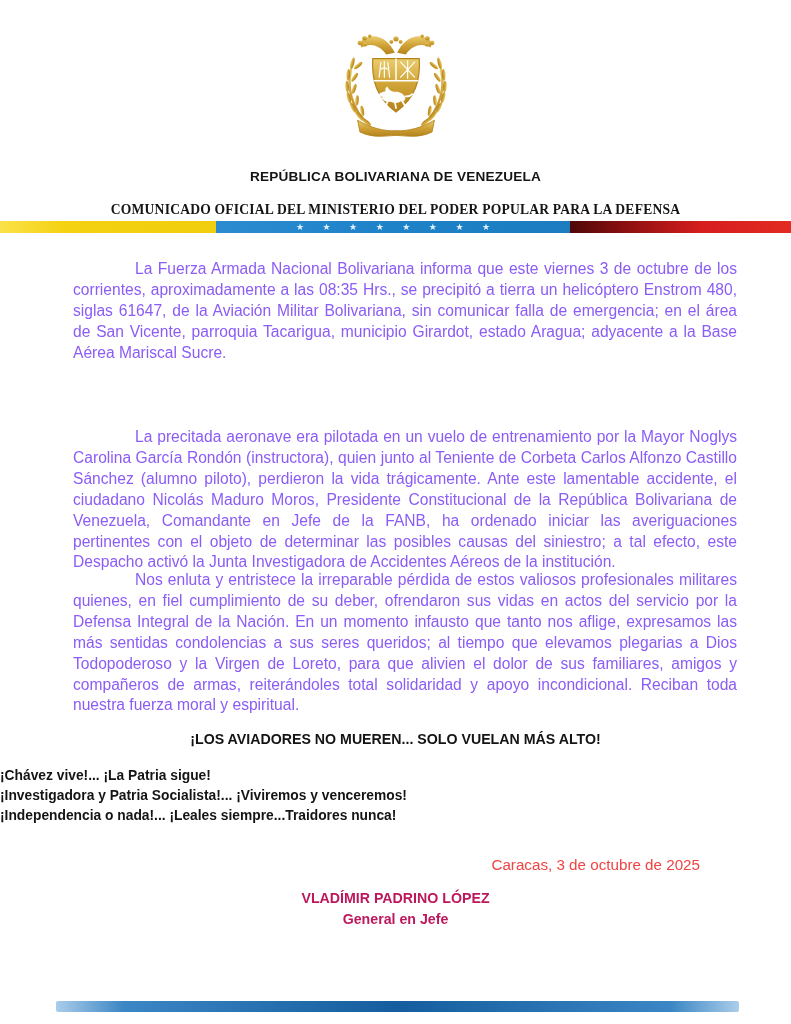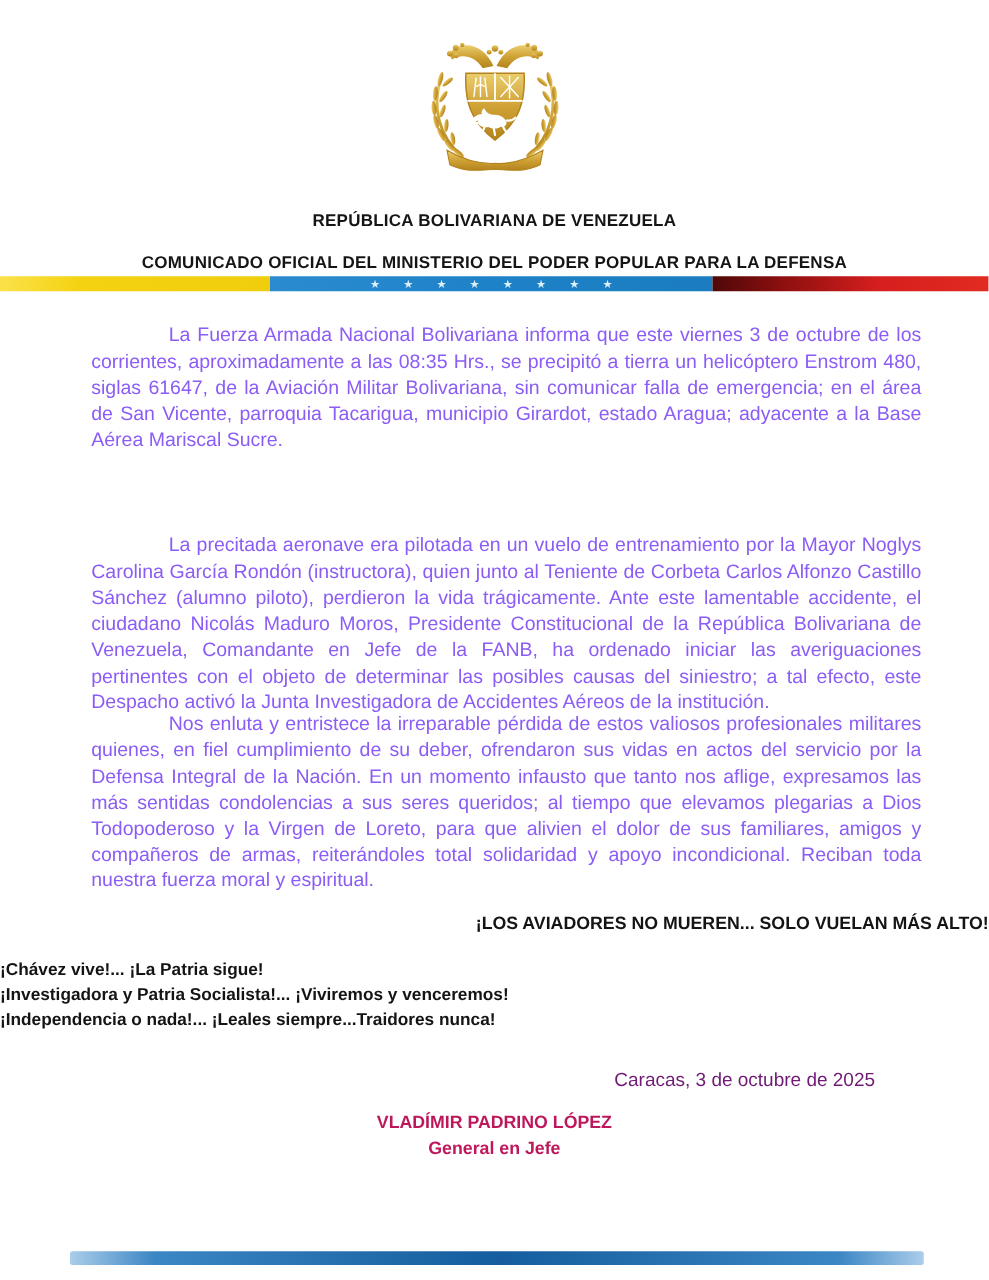--- a/index.html
+++ b/index.html
@@ -19,21 +19,21 @@
   }
   .title{
     position:absolute;left:0;right:0;
     text-align:center;
     font-weight:bold;
     font-size:13.6px;
     letter-spacing:.2px;
     color:#151515;
   }
   .title-1{top:160px;}
-  .title-2{top:191px;}
+  .title-2{top:191px;font-family:Liberation Serif, serif;}
   
   .flag-band{
     position:absolute;top:221px;left:0;right:0;height:12px;
     display:flex;
   }
   .band-yellow{
     width:216px;height:100%;
     background:linear-gradient(90deg,#fbe14a 0%,#f4d211 30%,#f0cd0d 100%);
   }
   .band-blue{
@@ -60,32 +60,32 @@
     text-align:justify;
     text-indent:62px;
     color:#8b5cf6;
   }
   .par-1{top:259px;}
   .par-2{top:386px;margin-top:41px;}
   .par-3{top:570px;}
   
   .slogan-headline{
     position:absolute;top:731px;left:0;right:0;
-    text-align:right;font-weight:bold;font-size:14.2px;
+    text-align:center;font-weight:bold;font-size:14.2px;
     color:#141414;margin:0;
   }
   .slogan-block{
     position:absolute;top:766px;left:0;right:0;
     text-align:left;font-weight:bold;font-size:13.8px;
     line-height:20.2px;color:#141414;
   }
   
   .dateline{
     position:absolute;top:856px;left:73px;right:91px;
-    text-align:right;font-size:15.2px;color:#701a75;margin:0;
+    text-align:right;font-size:15.2px;color:#ef4444;margin:0;
   }
   .signature{
     position:absolute;top:888px;left:0;right:0;
     text-align:center;font-weight:bold;color:#be185d;
     font-size:14.2px;line-height:20.5px;
   }
   
   .footer-band{
     position:absolute;top:1001px;left:56px;right:52px;height:11px;
     background:linear-gradient(90deg,#aacdea 0%,#3b86c4 10%,#155d9e 50%,#3b86c4 90%,#aacdea 100%);

